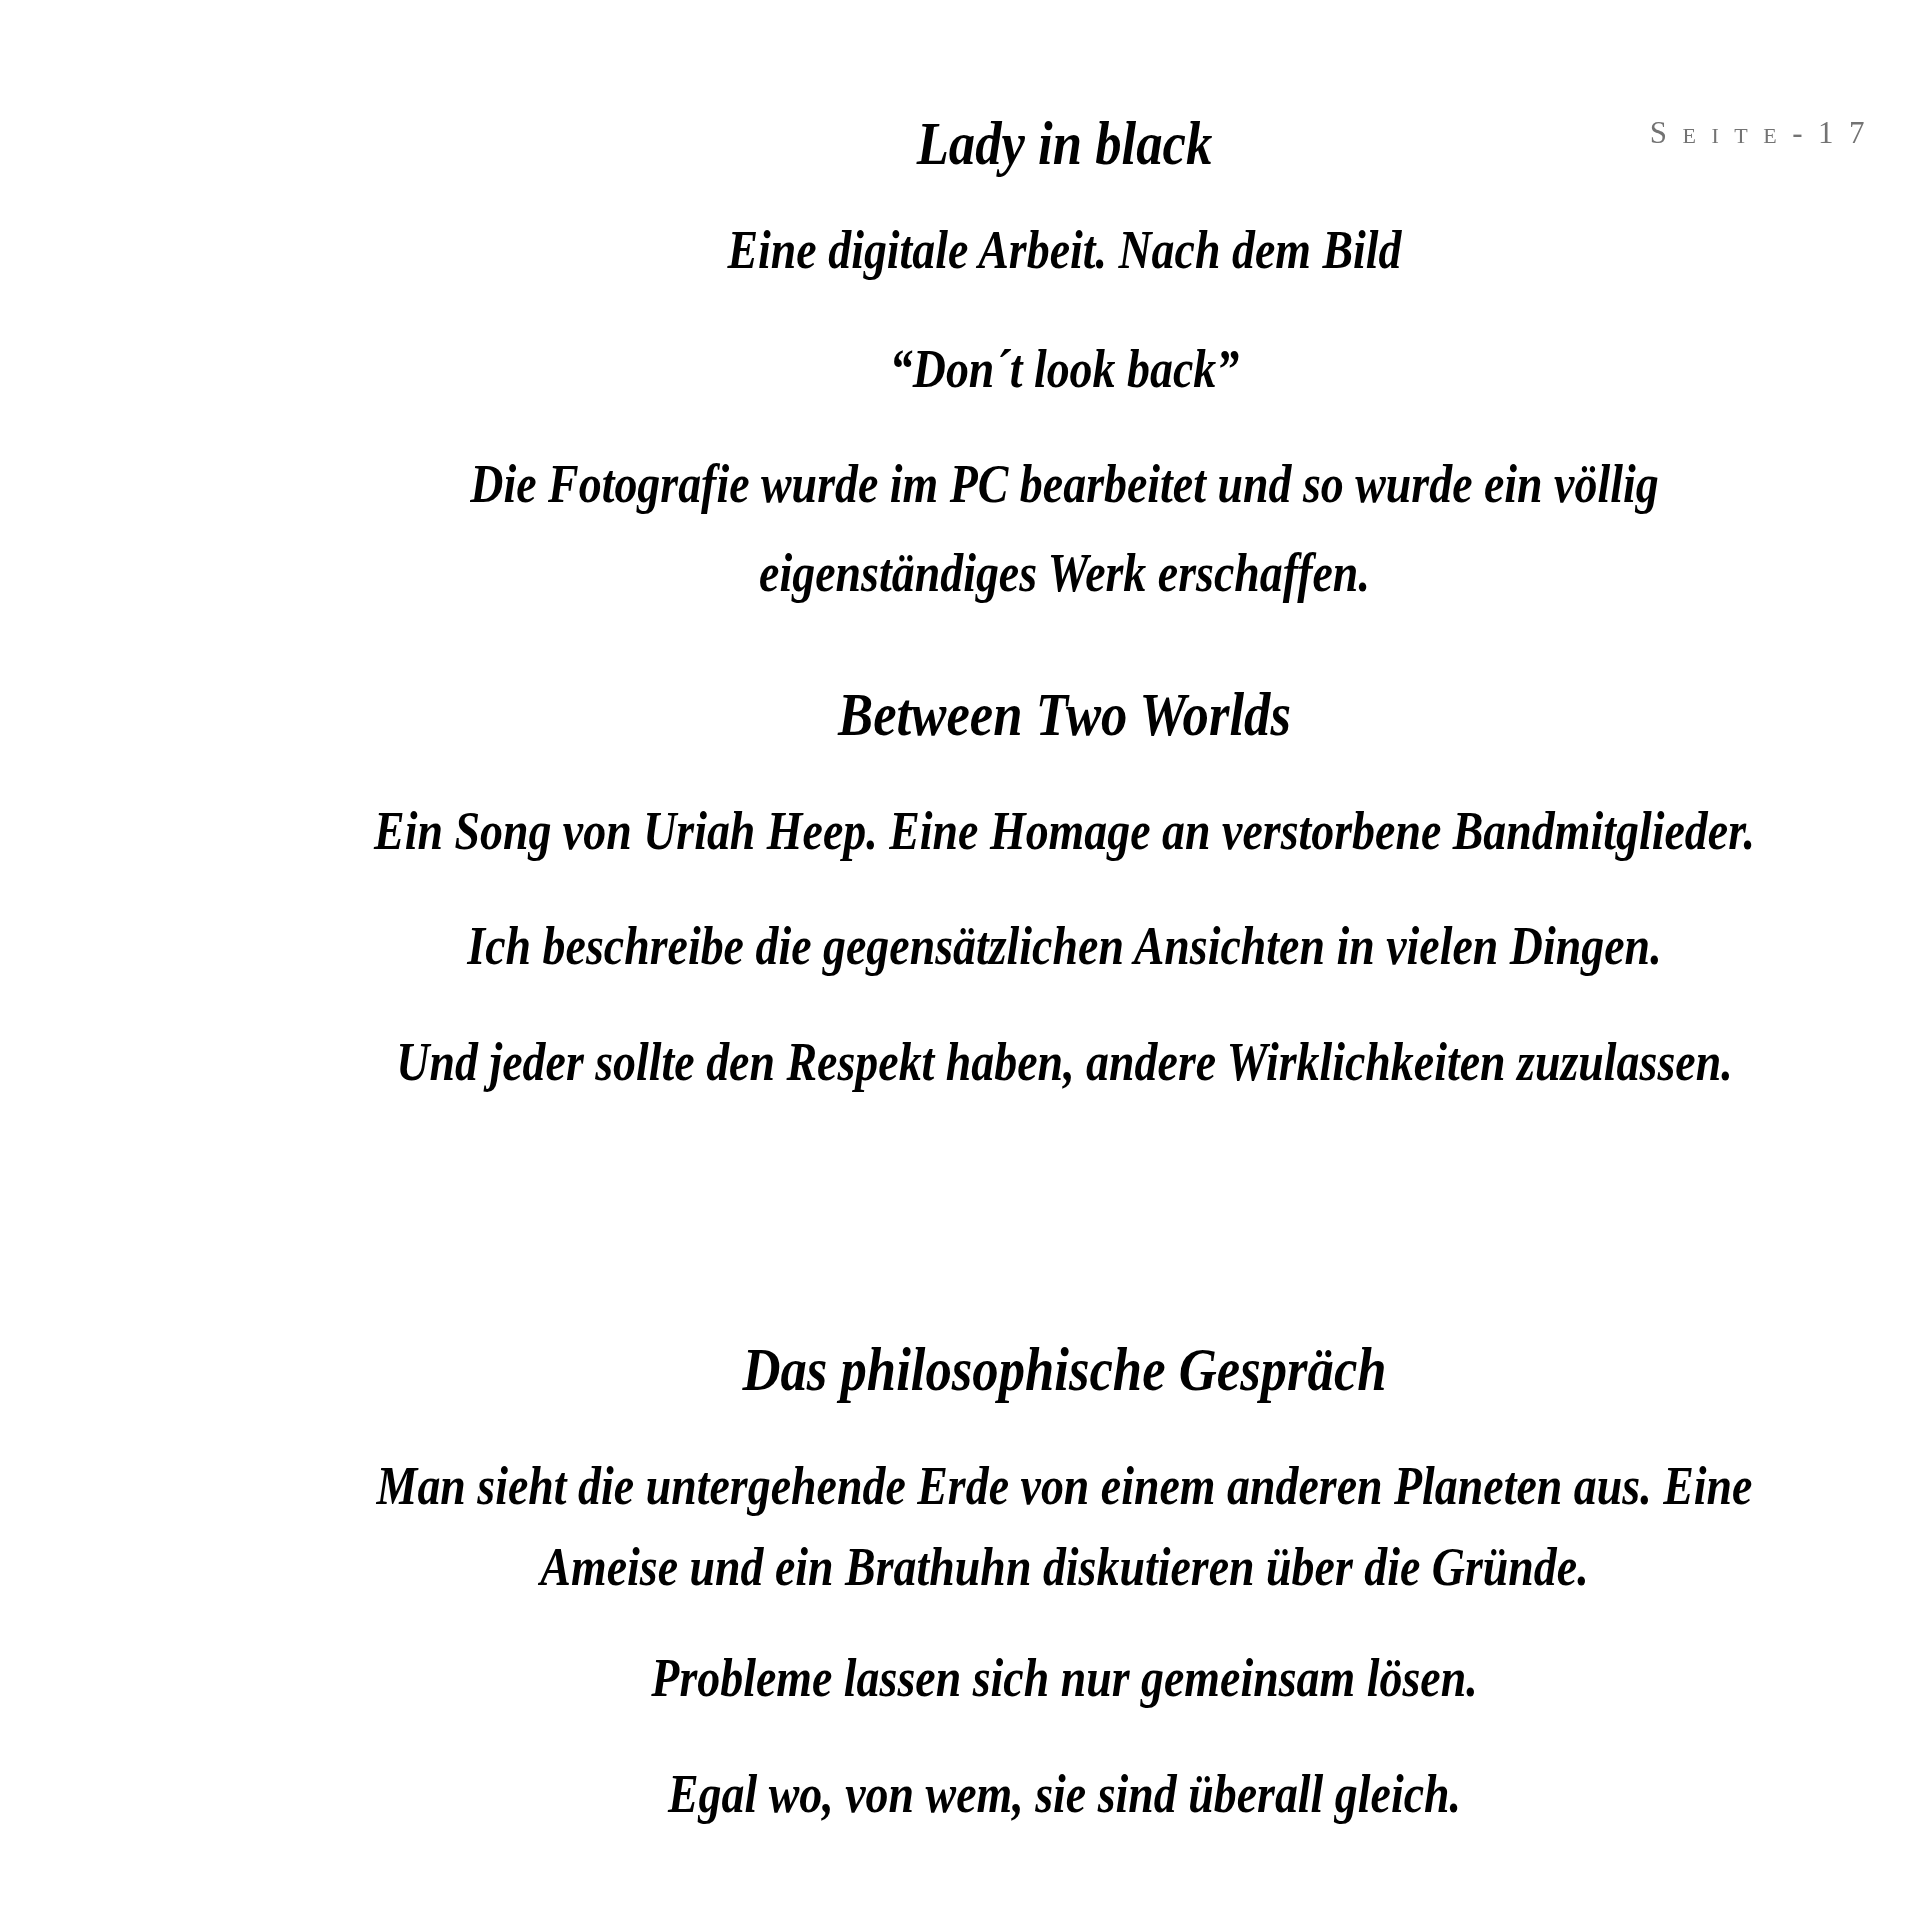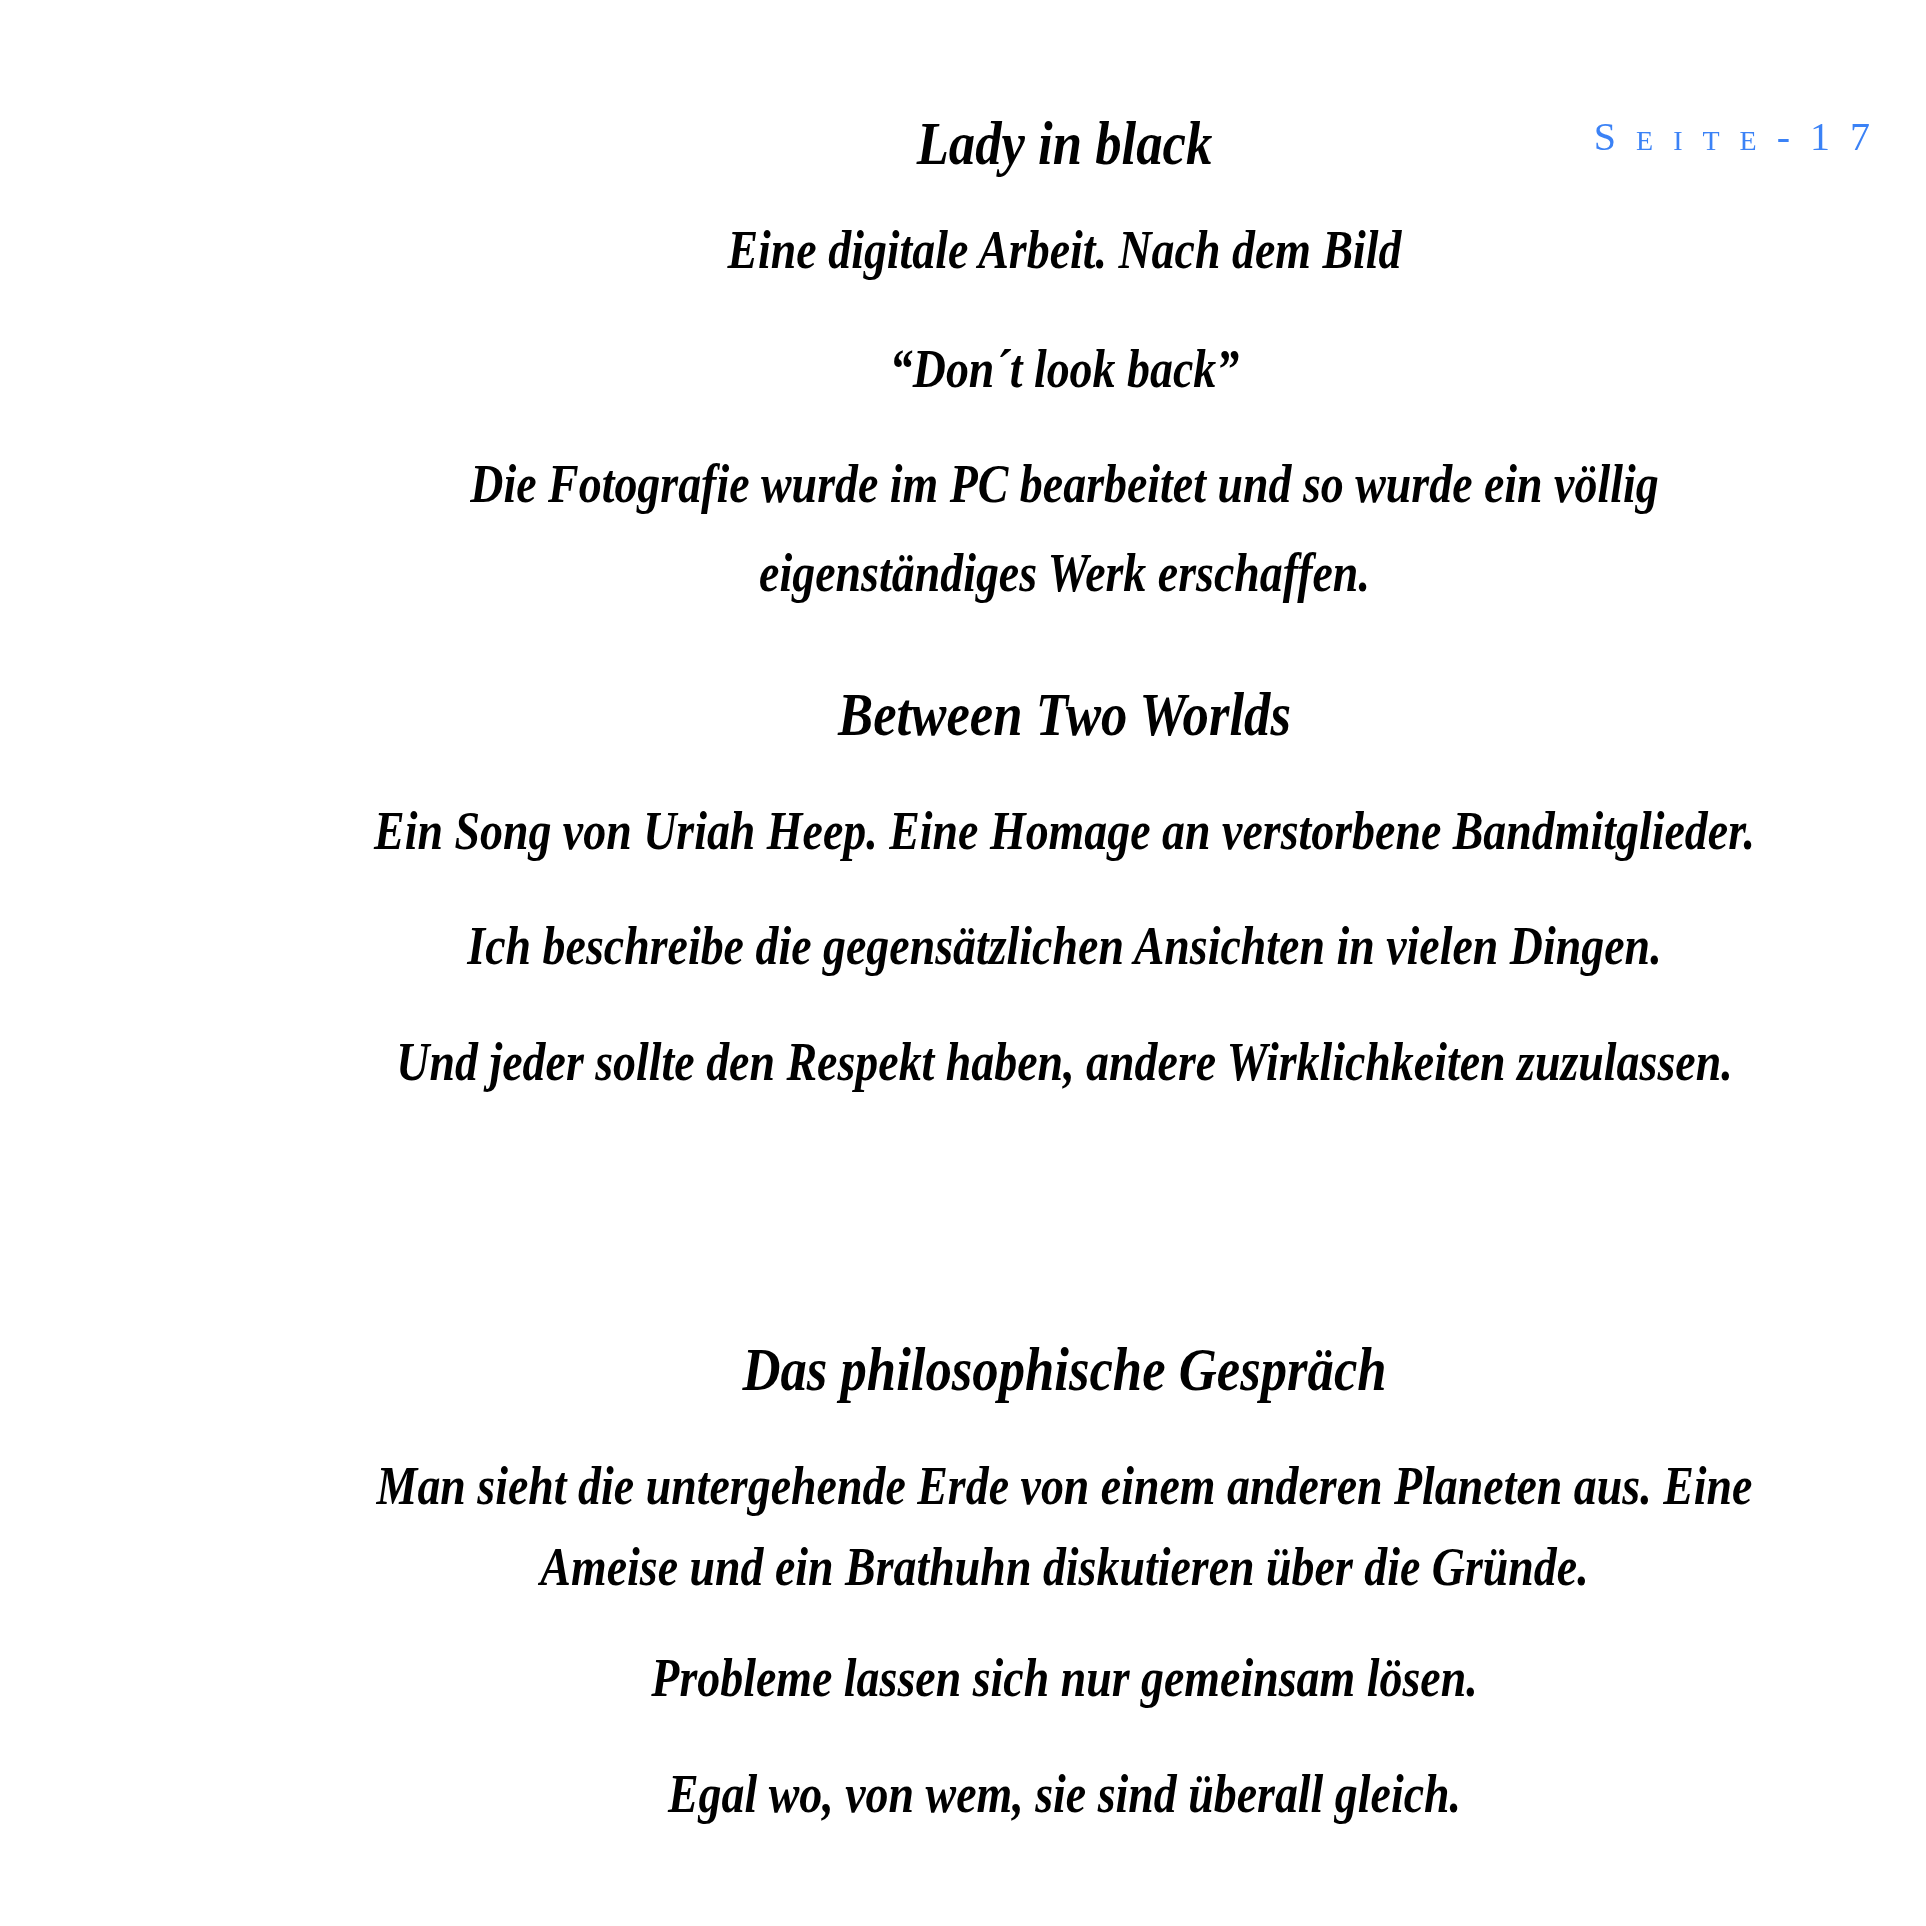--- a/index.html
+++ b/index.html
@@ -28,27 +28,27 @@
     font-weight: bold;
     font-style: italic;
     transform: scaleX(0.85);
     transform-origin: 50% 50%;
   }
   .body-line { font-size: 54px; }
   .heading-line { font-size: 62px; }
   .page-label {
     position: absolute;
     top: 117px;
-    right: 112px;
-    font-size: 40px;
+    right: 122px;
+    font-size: 31px;
     font-weight: normal;
     font-style: normal;
     font-variant: small-caps;
     letter-spacing: 0.5em;
-    color: #3b82f6;
+    color: #737373;
     line-height: 1;
     white-space: nowrap;
   }
   
   #doc-title        { top: 112px;  }
   #lady-l0          { top: 223px;  }
   #lady-l1          { top: 342px;  }
   #lady-l2          { top: 457px; }
   #lady-l3          { top: 546px; }
   #between-heading  { top: 683px; }

